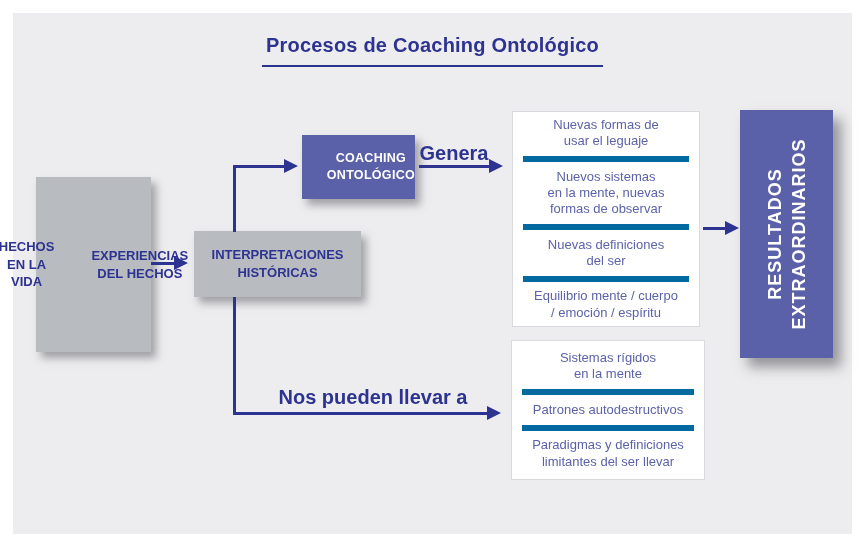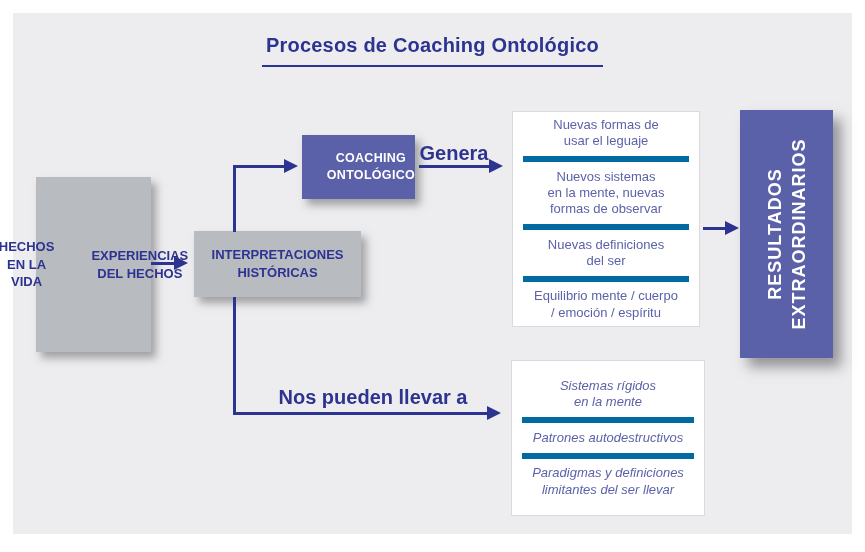--- a/index.html
+++ b/index.html
@@ -37,21 +37,21 @@
                   box-shadow:8px 9px 12px rgba(75,75,82,.55);}
   .vert-label{position:absolute;left:50%;top:50%;width:248px;
               transform:translate(-50%,-50%) rotate(-90deg);
               text-align:center;color:#ffffff;font-weight:bold;font-size:18px;
               letter-spacing:1px;line-height:1.35;white-space:pre-line;}
 
   
   .wbox{position:absolute;background:#ffffff;border:1px solid #d9dadd;
         display:flex;flex-direction:column;justify-content:center;padding:4px 10px;}
   .list-top{left:512px;top:111px;width:188px;height:216px;}
-  .list-bottom{left:511px;top:360px;width:194px;height:156px;font-style:italic;}
+  .list-bottom{left:511px;top:340px;width:194px;height:140px;}
   .list-item{white-space:pre-line;text-align:center;font-size:13px;line-height:1.26;
              color:var(--list-text);padding:6.5px 0;}
   .list-item + .list-item{border-top:6px solid #0369a1;}
 
   
   .h-line{position:absolute;height:3px;background:var(--ink);}
   .v-line{position:absolute;width:3px;background:var(--ink);}
   .arrow-head{position:absolute;width:0;height:0;
               border-top:7px solid transparent;border-bottom:7px solid transparent;
               border-left:14px solid var(--ink);}

